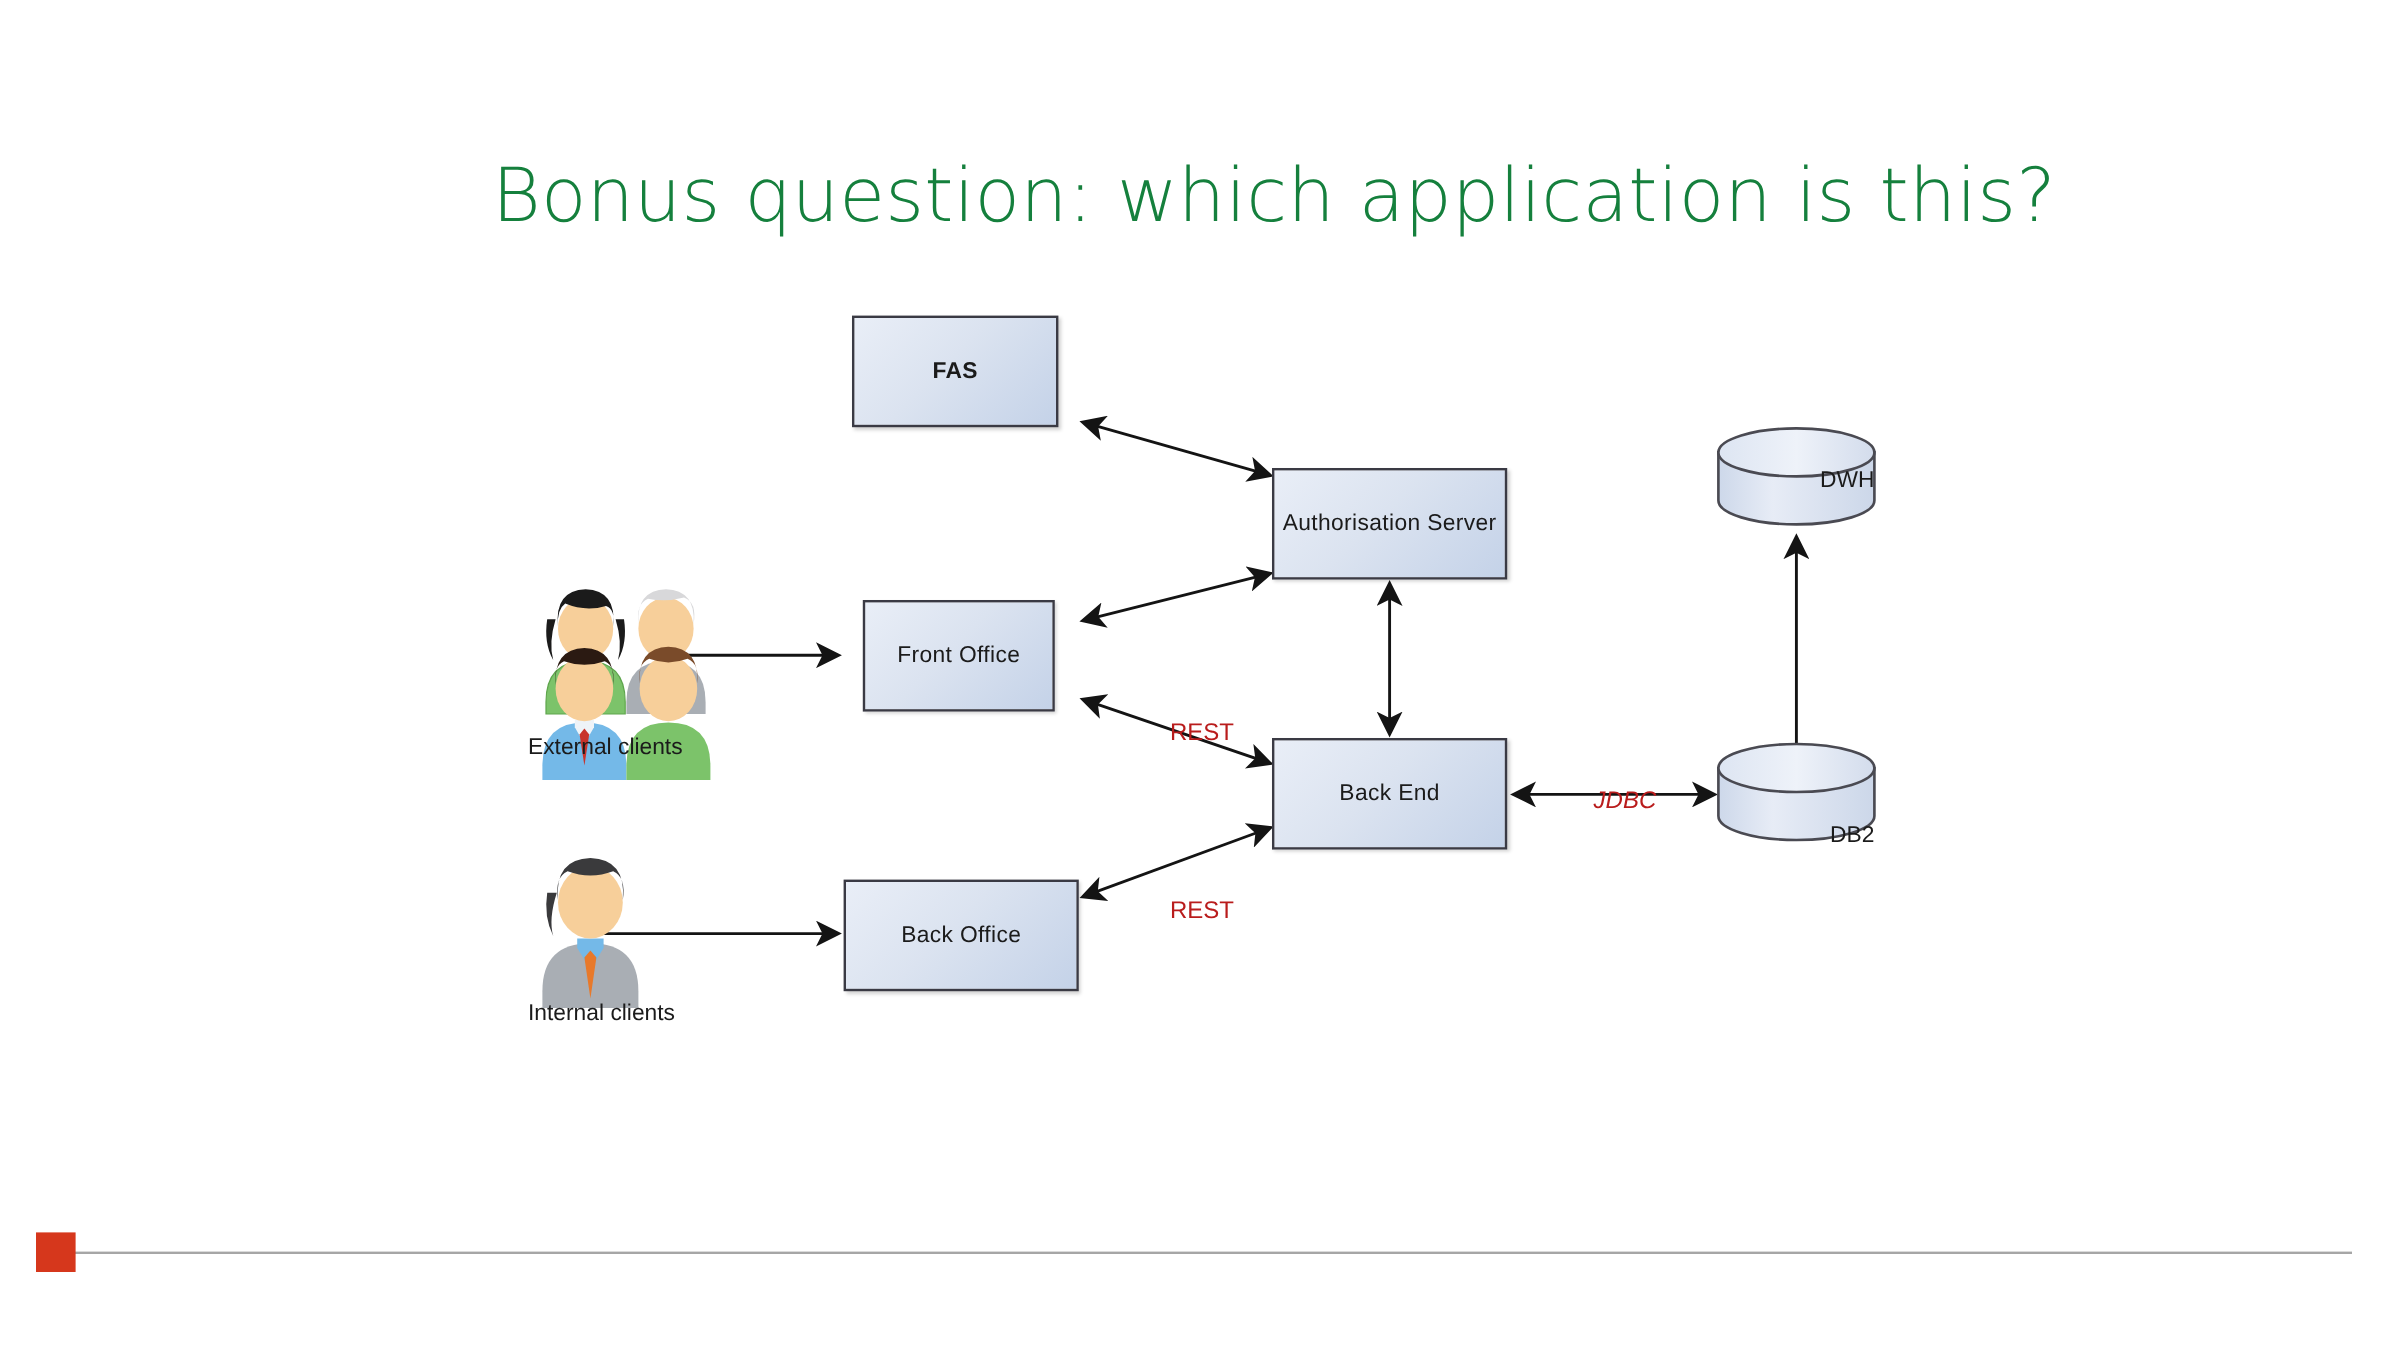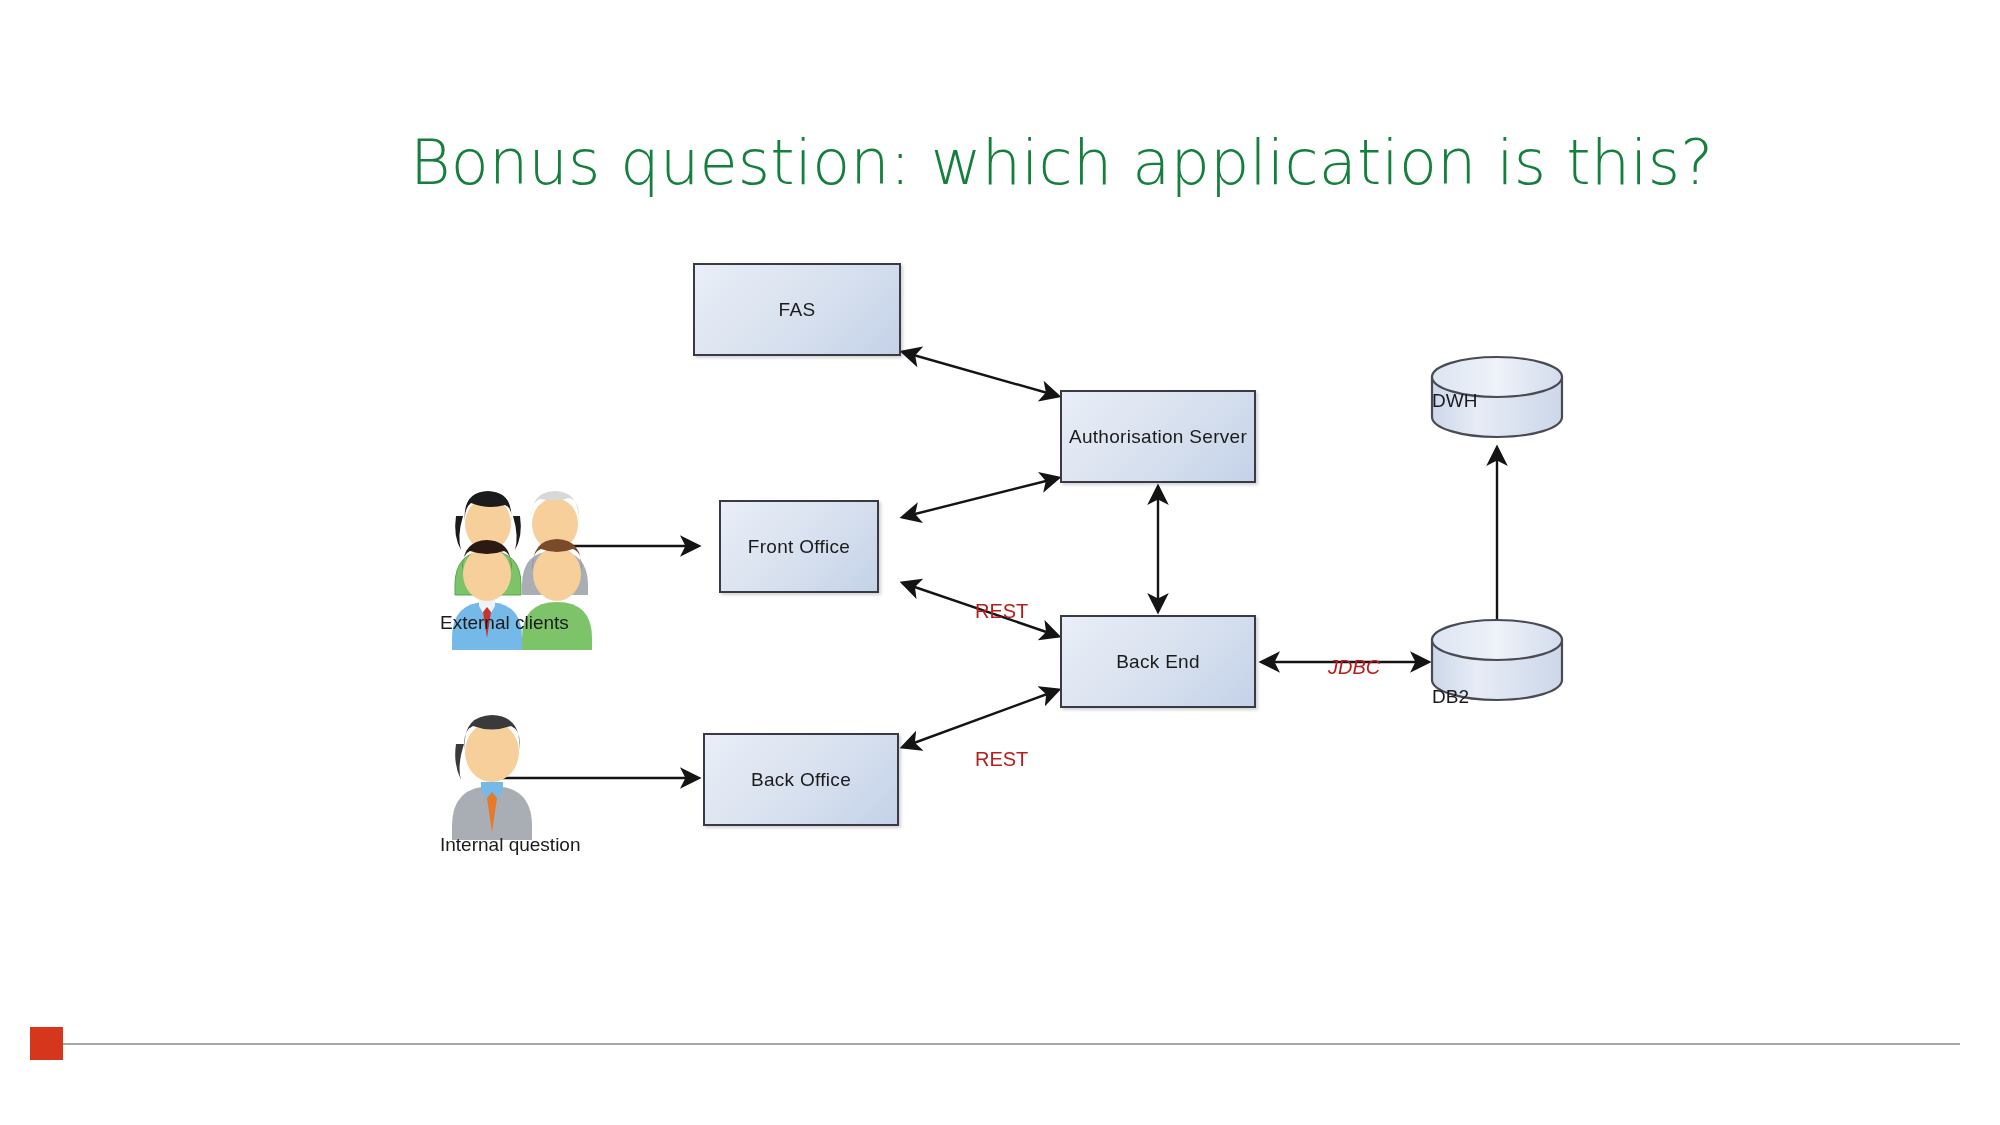--- a/index.html
+++ b/index.html
@@ -75,21 +75,21 @@
     font-size: 19px;
     color: #1b1b1b;
     letter-spacing: 0.3px;
     text-align: center;
     white-space: nowrap;
   }
   .cyl-label {
     position: absolute;
     left: 0;
     width: 100%;
-    text-align: left;
+    text-align: right;
     font-family: "Liberation Sans", sans-serif;
     font-size: 19px;
     color: #1b1b1b;
     white-space: nowrap;
   }
 
   
   .actor-label {
     position: absolute;
     font-family: "Liberation Sans", sans-serif;
@@ -192,21 +192,21 @@
     <g>
       <path d="M 452 826 q 0 -40 40 -40 q 40 0 40 40 l 0 14 l -80 0 z" fill="#a9aeb4"></path>
       <path d="M 481 790 l 11 18 l 11 -18 l 0 -8 l -22 0 z" fill="#74b9e8"></path>
       <path d="M 487 798 l 5 34 l 5 -34 l -5 -6 z" fill="#e8792a"></path>
       <ellipse cx="492" cy="752" rx="27" ry="30" fill="#f7cf9a"></ellipse>
       <path d="M 465 750 q -3 -34 27 -35 q 30 1 27 35 q 3 -19 -8 -24 q -19 7 -38 0 q -11 5 -8 24 z" fill="#3a3a3c"></path>
       <path d="M 464 744 q -7 22 -3 36 q -8 -16 -5 -36 z" fill="#3a3a3c"></path>
     </g>
   </svg>
 
-  <div class="node-box" style="left:693px; top:263px; width:208px; height:93px;">
+  <div class="node-box" style="left:710px; top:263px; width:172px; height:93px;font-weight:bold;">
     <span class="node-label">FAS</span>
   </div>
 
   <div class="node-box" style="left:1060px; top:390px; width:196px; height:93px;">
     <span class="node-label">Authorisation Server</span>
   </div>
 
   <div class="node-box" style="left:719px; top:500px; width:160px; height:93px;">
     <span class="node-label">Front Office</span>
   </div>
@@ -218,21 +218,21 @@
   <div class="node-box" style="left:1060px; top:615px; width:196px; height:93px;">
     <span class="node-label">Back End</span>
   </div>
 
   <div class="cyl-label" style="left:1432px; top:390px; width:130px;">DWH</div>
 
   <div class="cyl-label" style="left:1432px; top:653px; width:130px;margin-top:33px;">DB2</div>
 
   <div class="actor-label" style="left:440px; top:612px;">External clients</div>
 
-  <div class="actor-label" style="left:440px; top:834px;">Internal question</div>
+  <div class="actor-label" style="left:440px; top:834px;">Internal clients</div>
 
   <div class="edge-label" style="left:975px; top:582px;">REST</div>
 
   <div class="edge-label" style="left:975px; top:730px;">REST</div>
 
   <div class="edge-label" style="left:1328px; top:638px;font-style:italic;">JDBC</div>
 
   <div id="footer-rule"></div>
   <div id="footer-square"></div>
 

